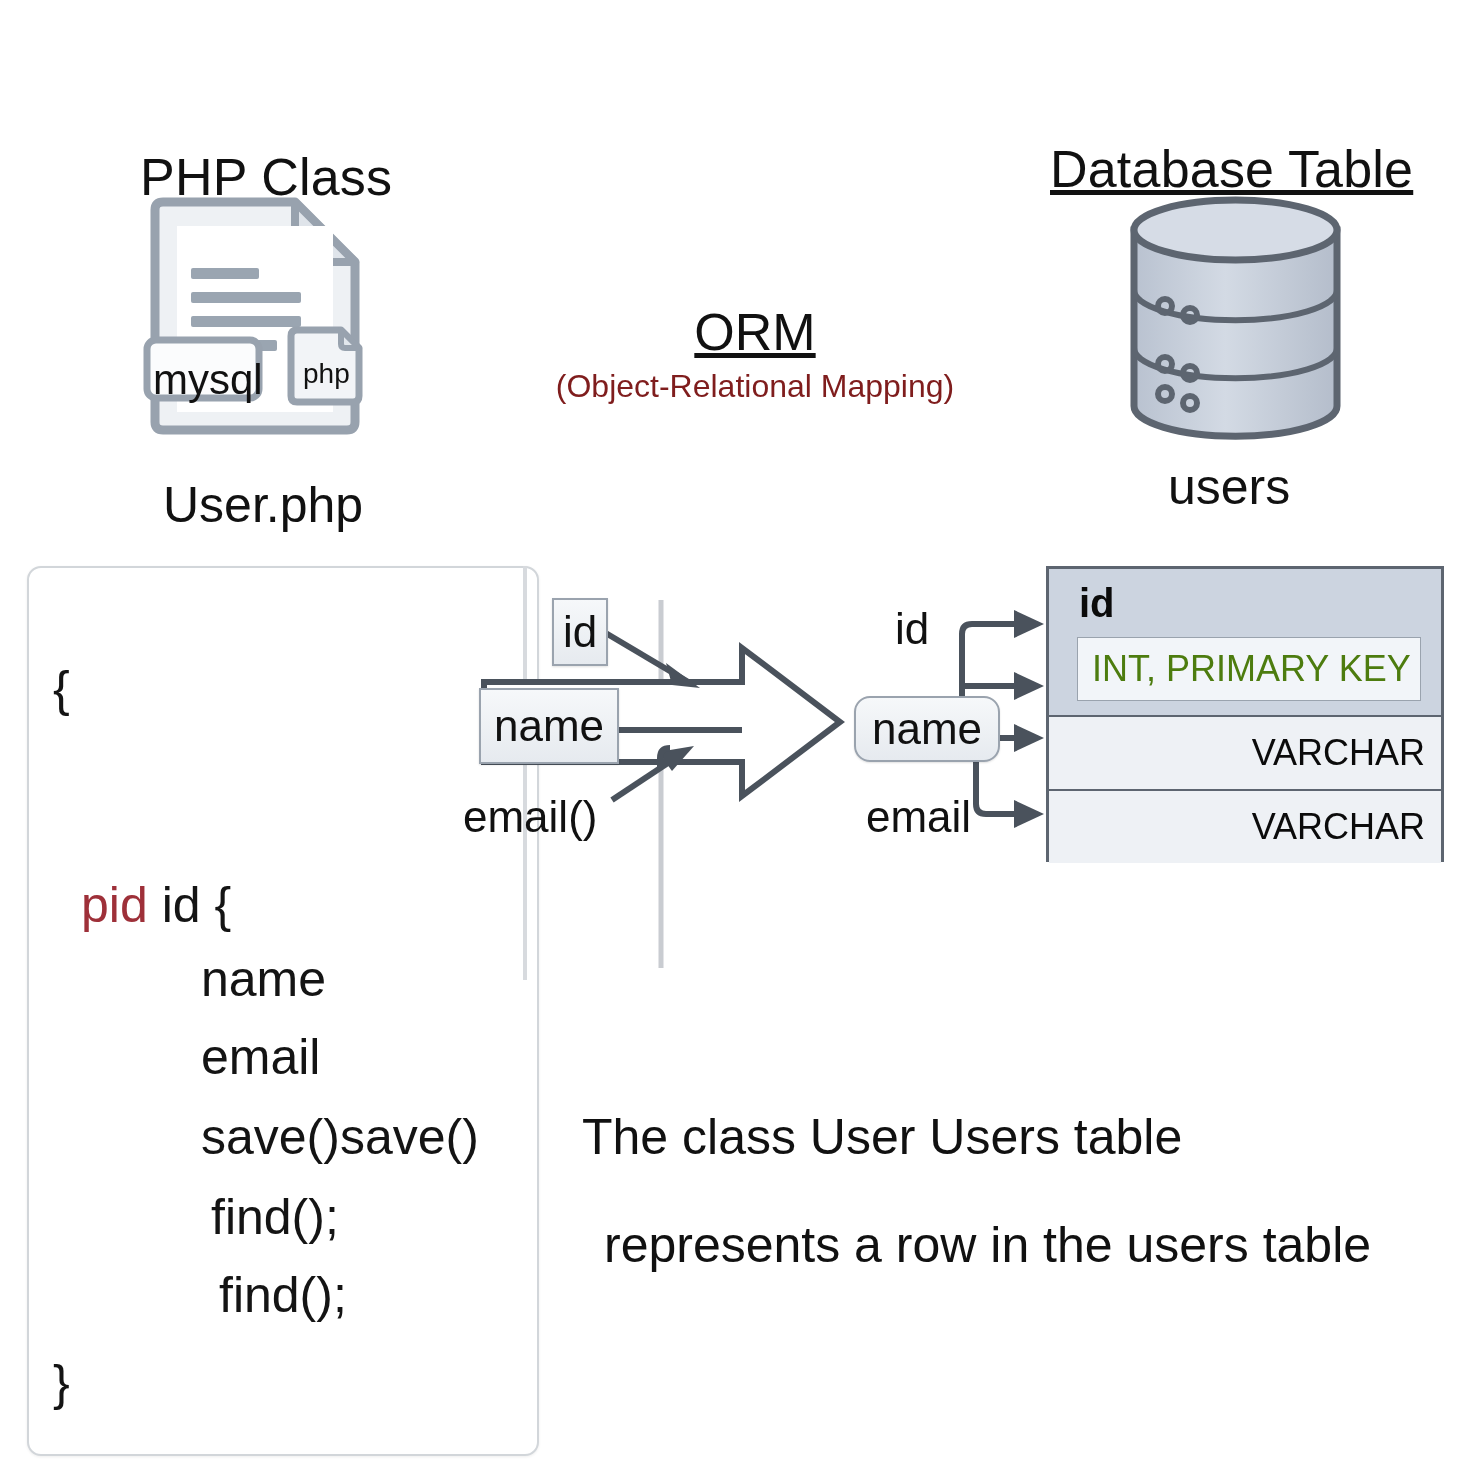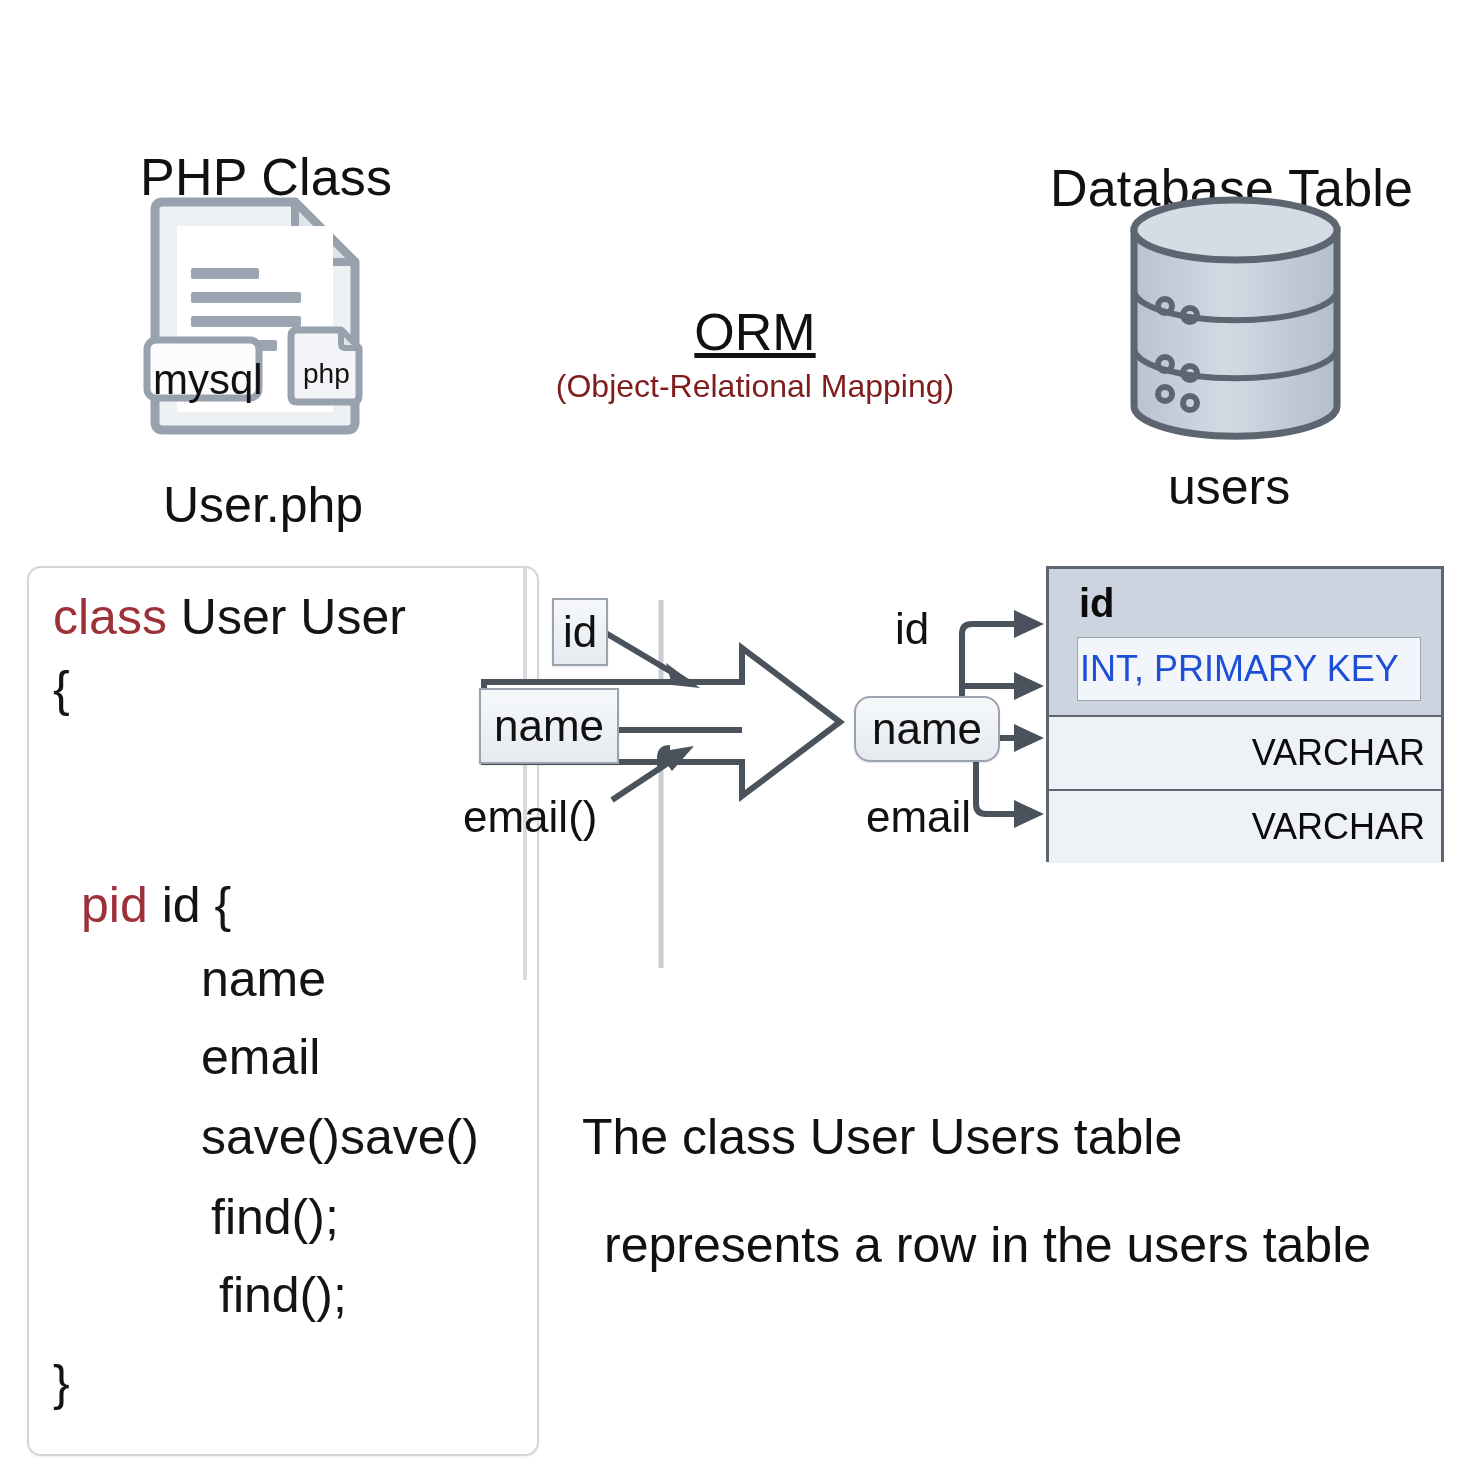--- a/index.html
+++ b/index.html
@@ -121,23 +121,23 @@
     position: absolute;
     left: 28px;
     top: 68px;
     width: 344px;
     height: 64px;
     background: #f2f5f9;
     border: 1px solid #9aa3ae;
     box-sizing: border-box;
     display: flex;
     align-items: center;
-    padding-left: 2px;
+    padding-left: 14px;
     font-size: 36px;
-    color: #1d4ed8;
+    color: #4d7c0f;
   }
   .tbl-row {
     position: absolute;
     left: 0;
     width: 100%;
     height: 74px;
     background: #eef1f5;
     border-top: 2px solid #5d6570;
     box-sizing: border-box;
     display: flex;
@@ -186,21 +186,21 @@
     </svg>
   </div>
   <div class="abs" style="left:153px; top:356px; font-size:42px; color:#111; white-space:nowrap;">mysql</div>
   <div class="abs" style="left:303px; top:358px; font-size:28px; color:#111; white-space:nowrap;">php</div>
 
   <div class="abs col-caption" style="left:163px; top:476px;">User.php</div>
 
   <div class="abs orm-title" style="left:490px; top:302px; width:530px;">ORM</div>
   <div class="abs orm-sub" style="left:490px; top:368px; width:530px;">(Object-Relational Mapping)</div>
 
-  <div class="abs col-title" style="left:1050px; top:119px;">Database Table</div>
+  <div class="abs col-title" style="left:1050px; top:100px;text-decoration:underline;">Database Table</div>
 
   <div class="abs" style="left:1128px; top:198px;">
     <svg class="dbicon" viewBox="0 0 215 240">
       <defs>
         <linearGradient id="cylg" x1="0" y1="0" x2="1" y2="0">
           <stop offset="0%" stop-color="#b9c2d0"></stop>
           <stop offset="45%" stop-color="#d3dae4"></stop>
           <stop offset="100%" stop-color="#b4bdcb"></stop>
         </linearGradient>
       </defs>
@@ -219,23 +219,20 @@
           <circle cx="62" cy="175" r="7"></circle>
         <circle cx="37" cy="196" r="7"></circle>
           <circle cx="62" cy="205" r="7"></circle>
       </g>
     </svg>
   </div>
 
   <div class="abs col-caption" style="left:1168px; top:458px;">users</div>
 
   <div class="abs code-panel">
-    <div class="code-line" style="left:24px; top:24px;">
-      <span class="kw">class</span><span> User User</span>
-    </div>
     <div class="code-line" style="left:24px; top:96px;">{</div>
     <div class="code-line" style="left:52px; top:312px;">
       <span class="kw">pid</span><span>  id {</span>
     </div>
     <div class="code-line" style="left:172px; top:386px;">name</div>
     <div class="code-line" style="left:172px; top:464px;">email</div>
     <div class="code-line" style="left:172px; top:544px;">save()save()</div>
     <div class="code-line" style="left:182px; top:624px;">find();</div>
     <div class="code-line" style="left:190px; top:702px;">find();</div>
     <div class="code-line" style="left:24px; top:790px;">}</div>

